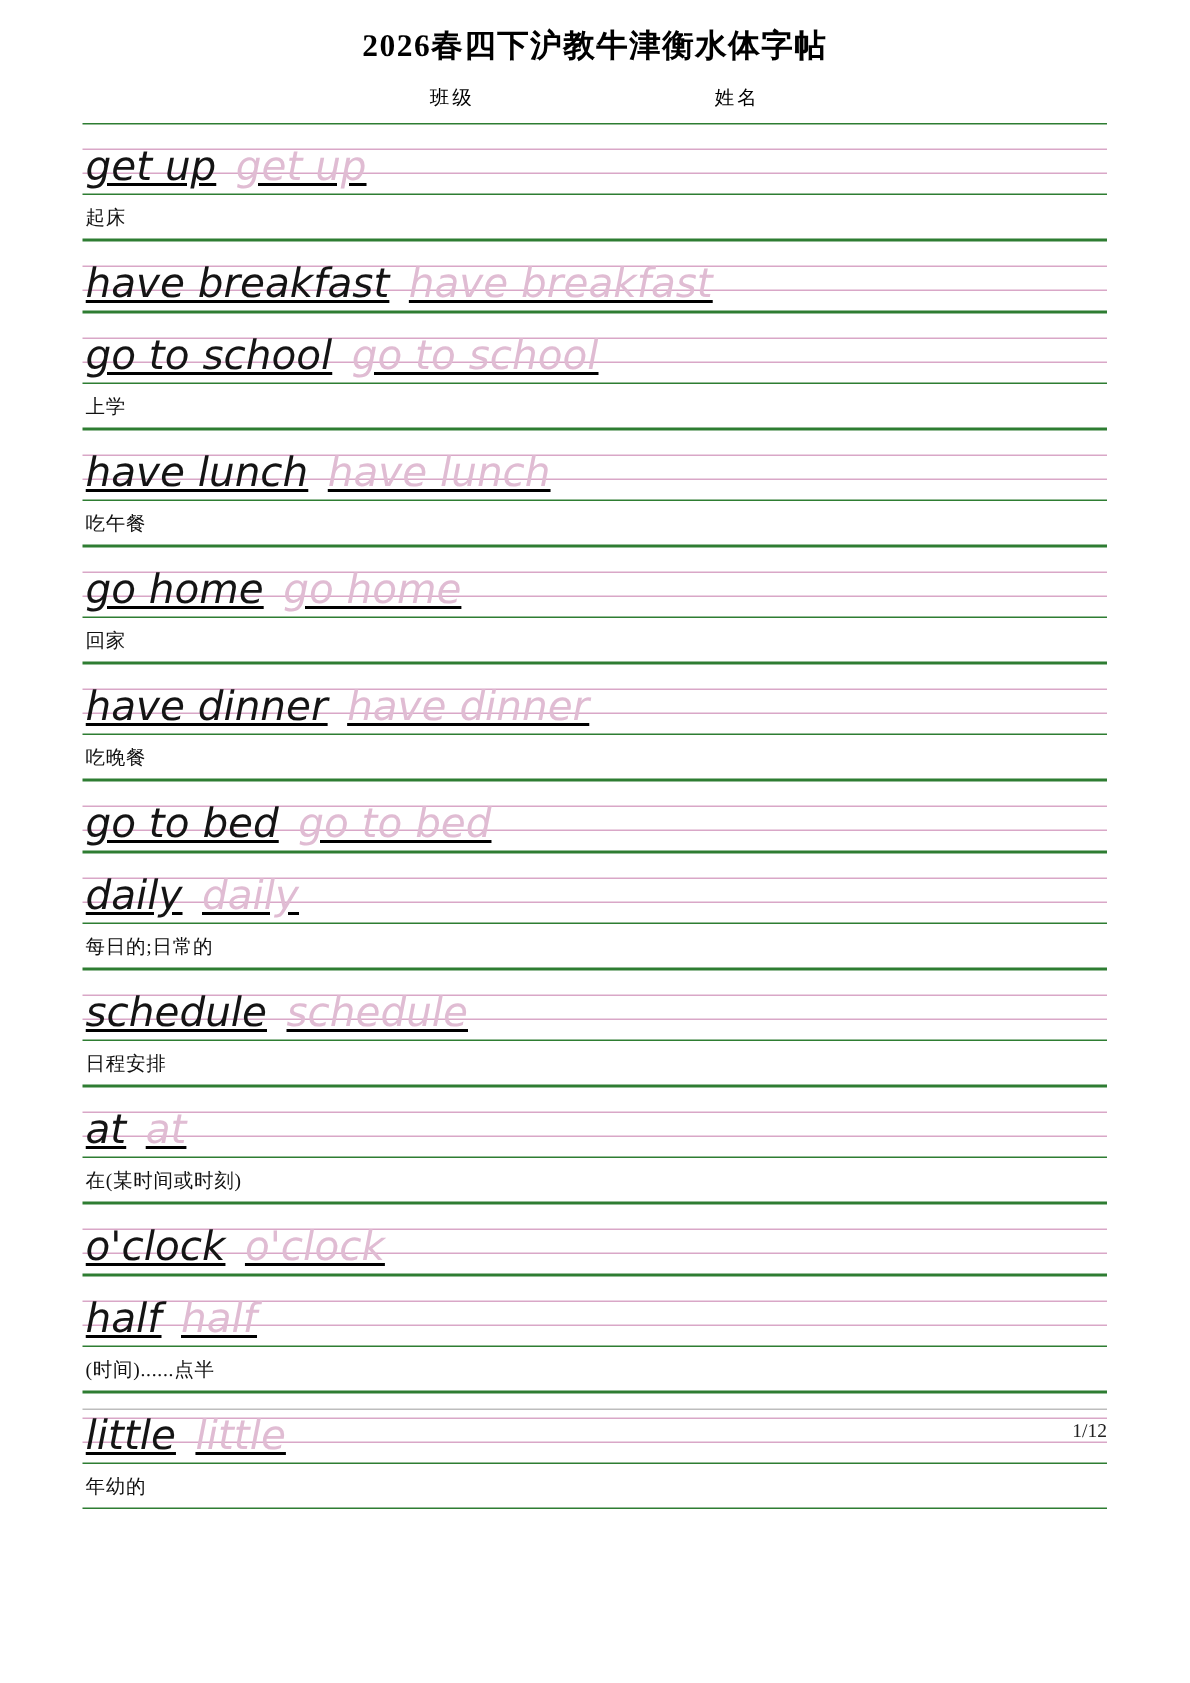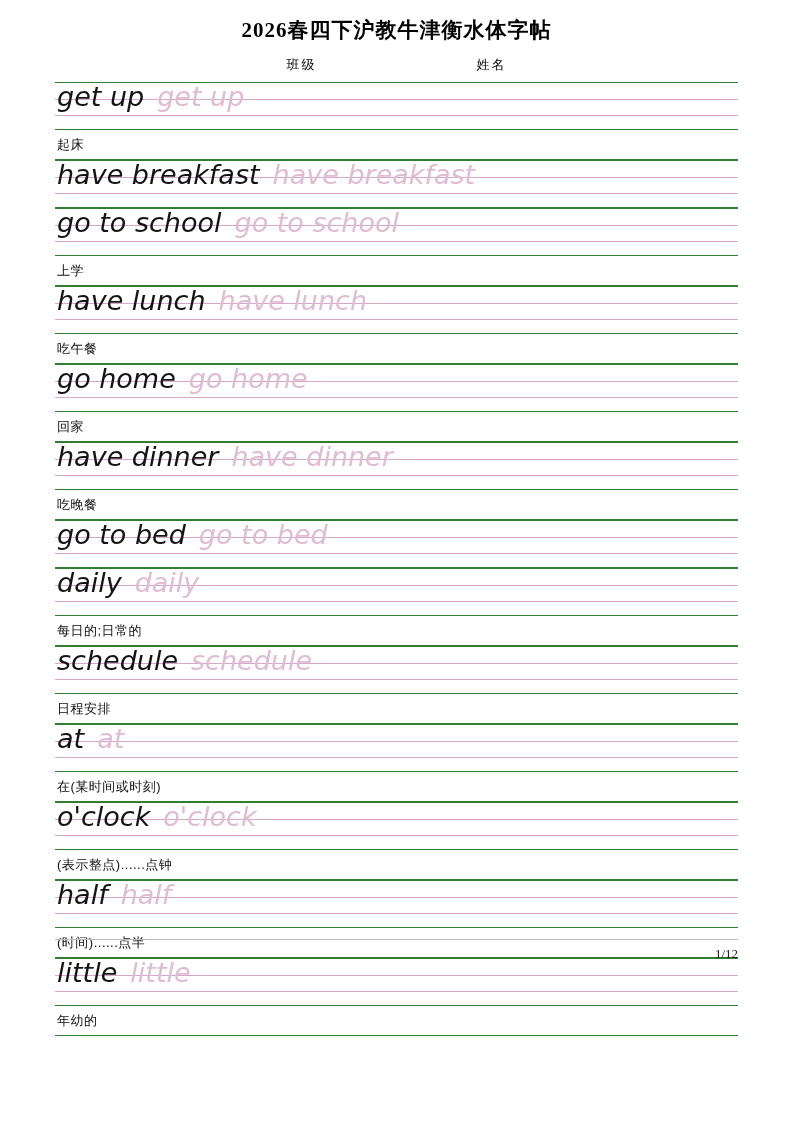--- a/index.html
+++ b/index.html
@@ -65,23 +65,24 @@
   }
   .staff .mid-line.l1 { top: 16px; }
   .staff .mid-line.l2 { top: 32px; }
   .word-layer {
     position: absolute;
     left: 2px;
     right: 0;
     top: 0;
     bottom: 0;
     display: flex;
-    align-items: flex-start;
+    align-items: flex-end;
     white-space: nowrap;
     overflow: hidden;
+    text-decoration: underline;
   }
   .word-dark {
     font-family: "DejaVu Sans", sans-serif;
     font-style: italic;
     font-size: 27px;
     color: #141414;
     line-height: 1;
     padding-bottom: 4px;
   }
   .word-ghost {
@@ -95,21 +96,21 @@
   }
   .meaning-row {
     height: 30px;
     box-sizing: border-box;
     border-bottom: 1.2px solid #2e7d32;
     display: flex;
     align-items: center;
     padding-left: 2px;
   }
   .meaning {
-    font-family: Liberation Sans, sans-serif;
+    font-family: Liberation Serif, serif;
     font-size: 13px;
     color: #111;
     letter-spacing: 0.5px;
   }
   .footer {
     position: absolute;
     left: 55px;
     right: 55px;
     bottom: 20px;
   }
@@ -274,23 +275,20 @@
 
     <div class="entry">
       <div class="staff">
         <div class="mid-line l1"></div>
         <div class="mid-line l2"></div>
         <div class="word-layer">
           <span class="word-dark">o'clock</span>
           <span class="word-ghost">o'clock</span>
         </div>
       </div>
-      <div class="meaning-row">
-        <span class="meaning">(表示整点)......点钟</span>
-      </div>
     </div>
 
     <div class="entry">
       <div class="staff">
         <div class="mid-line l1"></div>
         <div class="mid-line l2"></div>
         <div class="word-layer">
           <span class="word-dark">half</span>
           <span class="word-ghost">half</span>
         </div>

